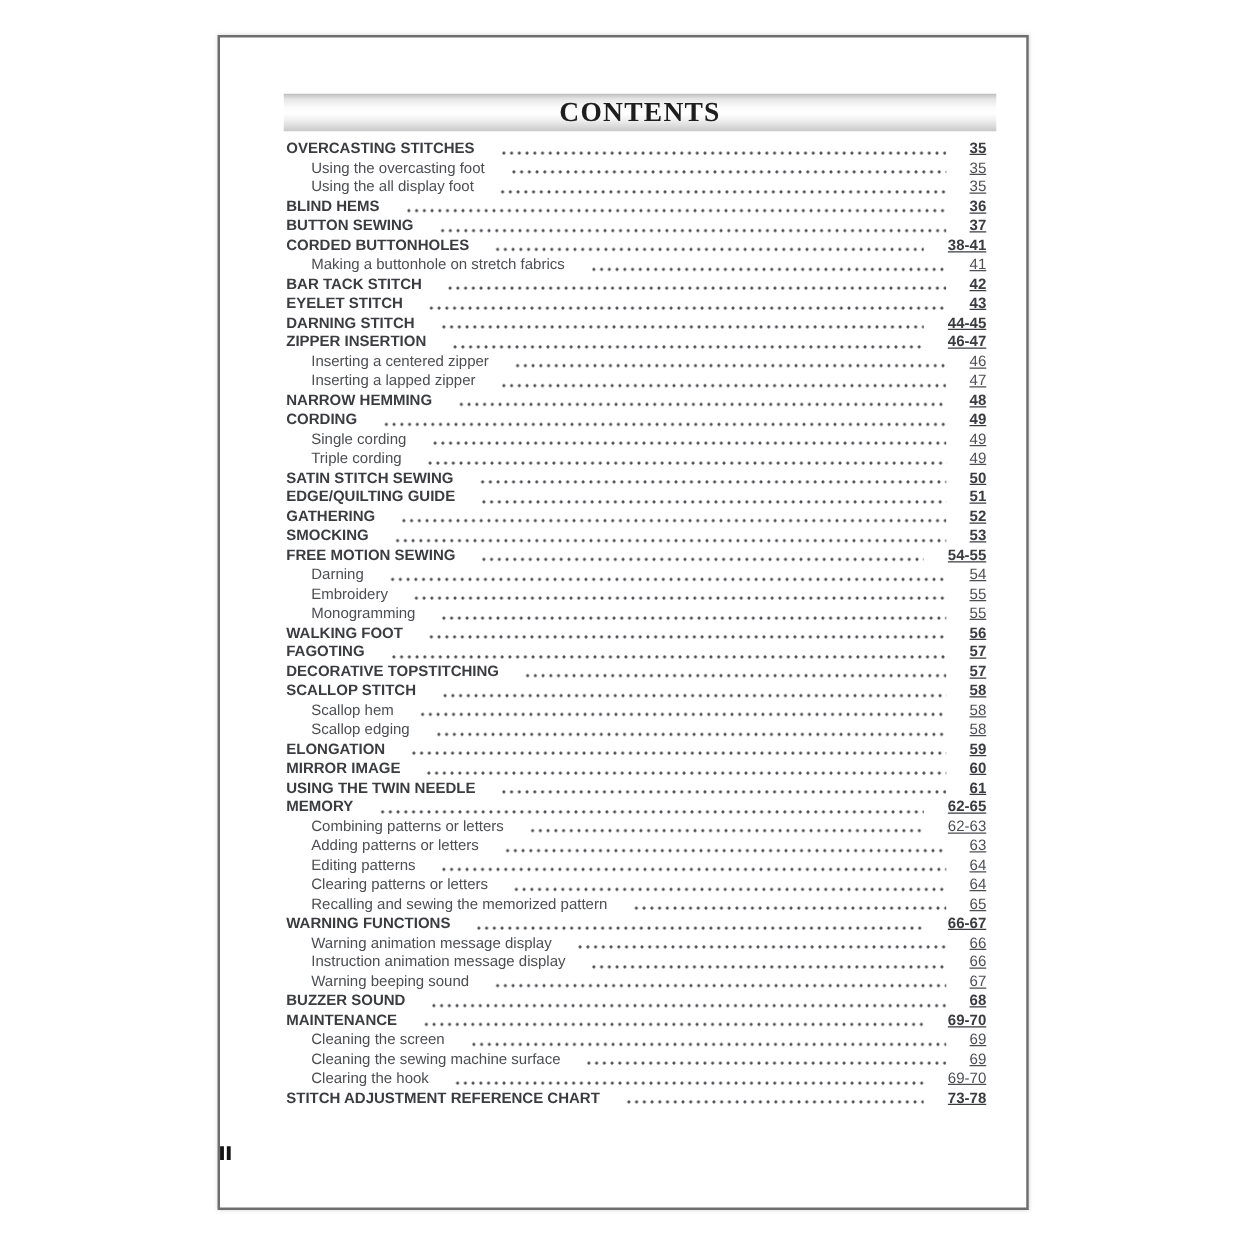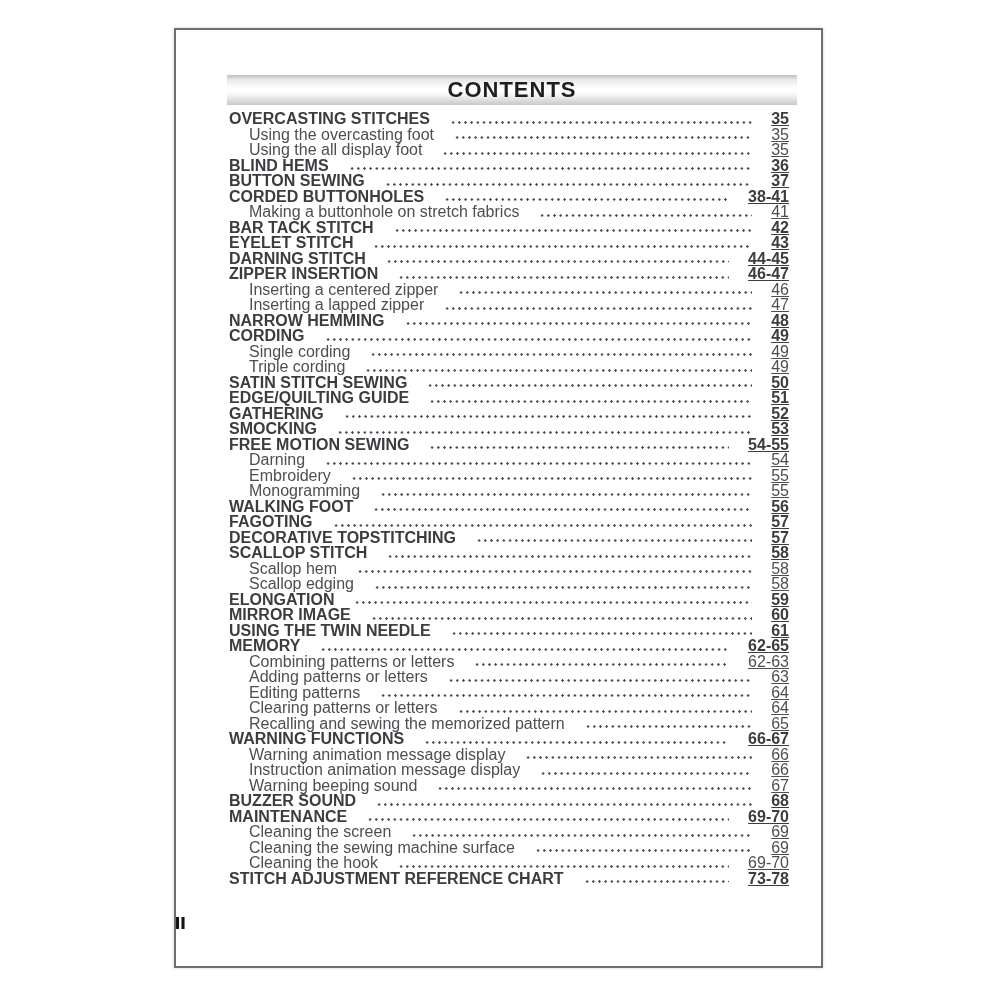--- a/index.html
+++ b/index.html
@@ -35,38 +35,39 @@
     background: linear-gradient(180deg,
       #bdbdbd 0%,
       #e6e6e6 14%,
       #fafafa 36%,
       #ffffff 52%,
       #f0f0f0 70%,
       #c9c9c9 100%);
     display: flex;
     align-items: center;
     justify-content: center;
+    font-family: Liberation Serif, serif;
   }
   .title-text {
     font-size: 22px;
     font-weight: bold;
     letter-spacing: 1px;
     color: #1e1e1e;
   }
   .toc {
     position: absolute;
     left: 53px;
     top: 81px;
     width: 560px;
   }
   .row {
     display: flex;
     align-items: baseline;
     height: 15.5px;
-    font-size: 16px;
+    font-size: 12px;
     line-height: 15.5px;
     color: #44464a;
     gap: 16px;
   }
   .row.l0 .label,
   .row.l0 .pagenum {
     font-weight: bold;
     color: #3a3c40;
   }
   .row.l1 .label {
@@ -353,21 +354,21 @@
     <span class="label">Cleaning the screen</span>
     <span class="leader"></span>
     <span class="pagenum">69</span>
   </div>
         <div class="row l1">
     <span class="label">Cleaning the sewing machine surface</span>
     <span class="leader"></span>
     <span class="pagenum">69</span>
   </div>
         <div class="row l1">
-    <span class="label">Cleaning the hook</span>
+    <span class="label">Clearing the hook</span>
     <span class="leader"></span>
     <span class="pagenum">69-70</span>
   </div>
         <div class="row l0">
     <span class="label">STITCH ADJUSTMENT REFERENCE CHART</span>
     <span class="leader"></span>
     <span class="pagenum">73-78</span>
   </div>
       </div>
 

